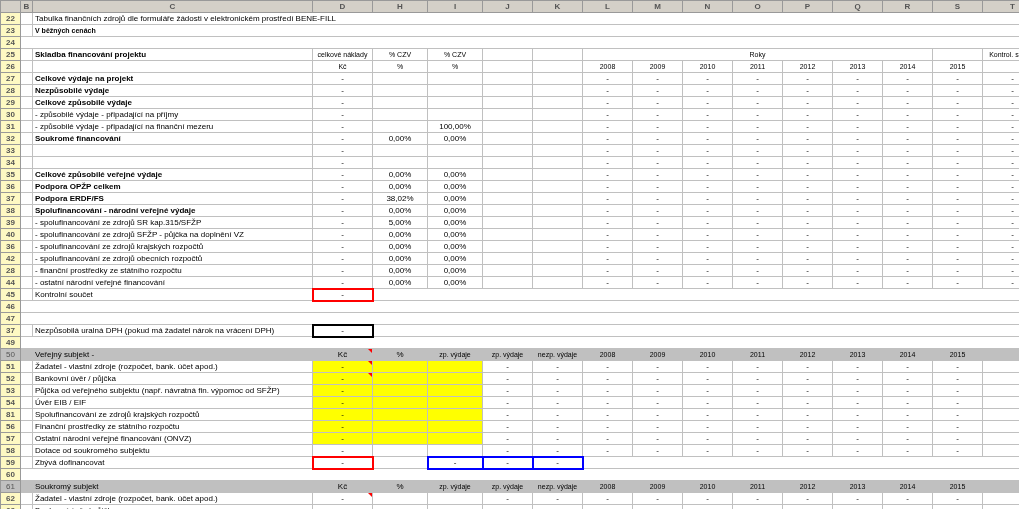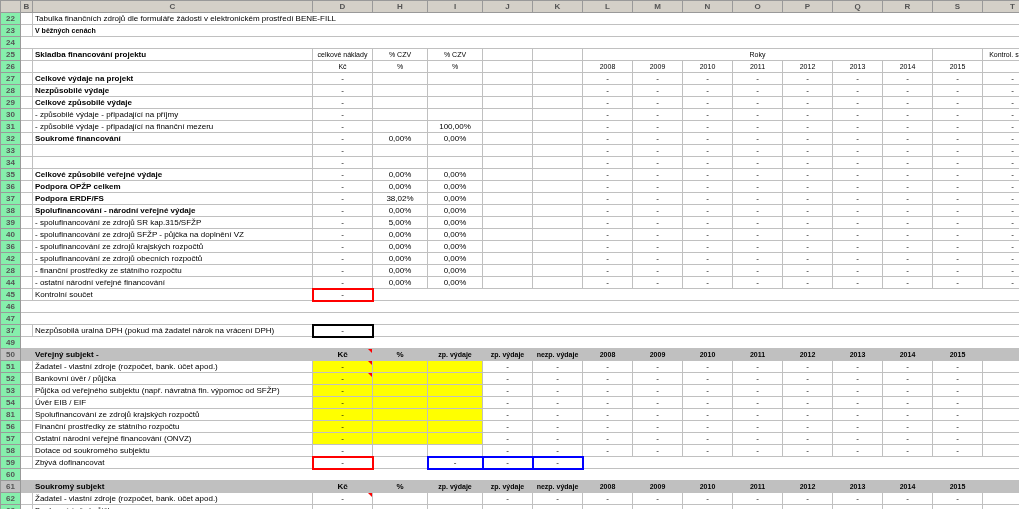--- a/index.html
+++ b/index.html
@@ -1,21 +1,21 @@
 <!DOCTYPE html>
 <html><head>
 <meta charset="utf-8">
 <style>
   * { margin: 0; padding: 0; box-sizing: border-box; }
   body { font-family: Arial, sans-serif; font-size: 9px; background: #fff; width: 1019px; }
   table { border-collapse: collapse; width: 100%; table-layout: fixed; }
   td, th { border: 1px solid #c0c0c0; height: 12px; padding: 0 2px; overflow: hidden; white-space: nowrap; font-size: 8px; }
   .col-hdr td { background: #d4d0c8; text-align: center; font-weight: bold; color: #555; border: 1px solid #999; font-size: 8px; }
-  .row-hdr { background: #86efac; text-align: center; font-weight: bold; color: #555; border: 1px solid #999; width: 20px; }
-  .hdr-row td { background: #c0c0c0; font-weight: bold; }
+  .row-hdr { background: #fef9c3; text-align: center; font-weight: bold; color: #555; border: 1px solid #999; width: 20px; }
+  .hdr-row td { background: #c0c0c0; font-weight: normal; }
   .bold { font-weight: bold; }
   .center { text-align: center; }
   .yellow { background: #ffff00; }
   .red-box { border: 2px solid #ff0000 !important; }
   .blue-box { border: 2px solid #0000ff !important; }
   .black-box { border: 2px solid #000 !important; }
   .tri::after { content: ""; position: absolute; right: 0; top: 0; width: 0; height: 0; border-left: 4px solid transparent; border-top: 4px solid red; }
   .rel { position: relative; }
   .dash { text-align: center; }
   .small { font-size: 7px; }

